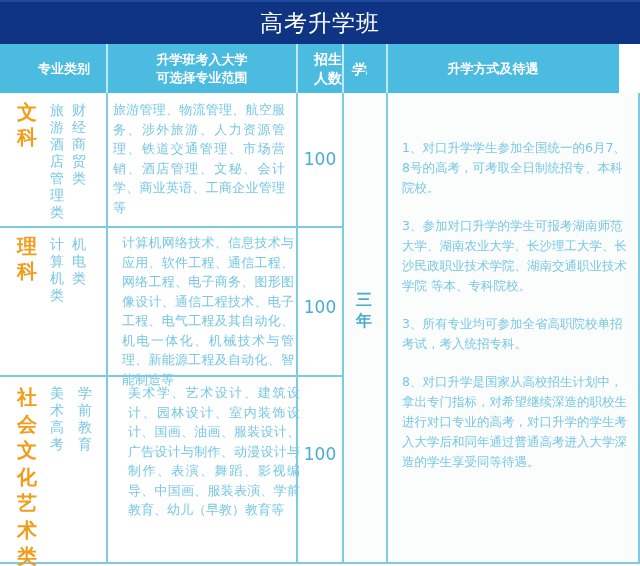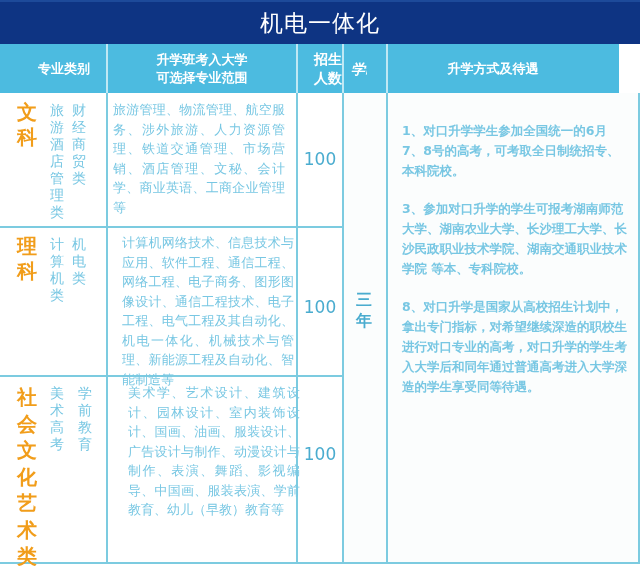--- a/index.html
+++ b/index.html
@@ -11,28 +11,28 @@
   .vline { position:absolute; top:0; width:2px; background:#7ccbe0; }
   .vline.hdrsep { background:#bfe8f4; }
   .hline { position:absolute; left:0; height:2px; background:#7ccbe0; }
   .cell { position:absolute; box-sizing:border-box; }
   .cat { position:absolute; color:#f19d1a; font-weight:bold; font-size:20px; line-height:25px; width:22px; text-align:center; }
   .subcol { position:absolute; color:#78c7e3; font-size:14px; line-height:17px; width:16px; text-align:center; }
   .majors { position:absolute; color:#78c7e3; font-size:13px; line-height:19.5px; width:172px; text-align:justify; }
   .num { position:absolute; color:#4aaccf; font-weight:normal; font-size:17px; width:46px; text-align:center; }
   .years { position:absolute; left:342px; width:44px; color:#4aaccf; font-weight:bold; font-size:16px; line-height:21px; text-align:center; }
   .path { position:absolute; left:402px; width:226px; color:#78c7e3; font-size:12.5px; line-height:20px; }
-  .path p { margin:0 0 18px 0;font-weight:bold; }
+  .path p { margin:17px 0 18px 0; }
   .bg-cell { position:absolute; background:#fbfdfd; }
 </style>
 </head>
 <body>
 
 <div class="title-bar">
-  <span>机电一体化</span>
+  <span>高考升学班</span>
 </div>
 
 <div class="table">
 
   <div class="hdr" style="left:0;width:128px;">
       <span>专业类别</span>
     </div>
   <div class="hdr" style="left:108px;width:188px;flex-direction:column;">
     <span>升学班考入大学</span>
     <span>可选择专业范围</span>
@@ -138,15 +138,16 @@
   </div>
 
   <div class="years" style="top:245px;">
     <div>三</div>
     <div>年</div>
   </div>
 
   <div class="path" style="top:77px;">
     <p>1、对口升学学生参加全国统一的6月7、8号的高考，可考取全日制统招专、本科院校。</p>
     <p>3、参加对口升学的学生可报考湖南师范大学、湖南农业大学、长沙理工大学、长沙民政职业技术学院、湖南交通职业技术学院 等本、专科院校。</p>
+    <p>3、所有专业均可参加全省高职院校单招考试，考入统招专科。</p>
     <p>8、对口升学是国家从高校招生计划中，拿出专门指标，对希望继续深造的职校生进行对口专业的高考，对口升学的学生考入大学后和同年通过普通高考进入大学深造的学生享受同等待遇。</p>
   </div>
 </div>
 
 </body></html>

